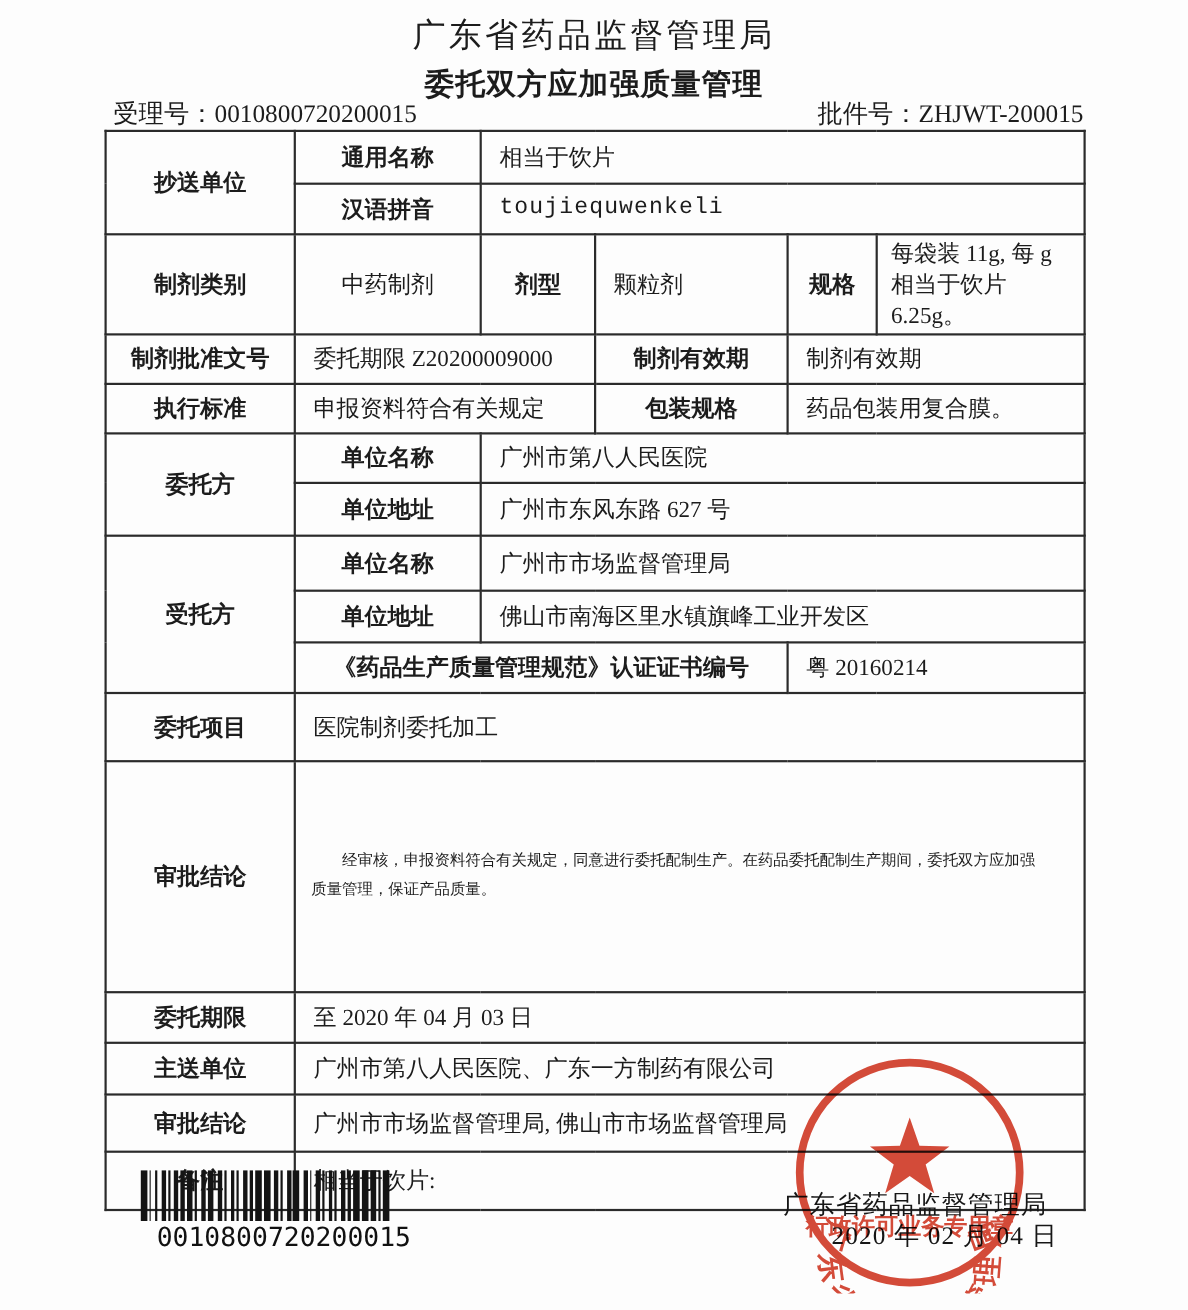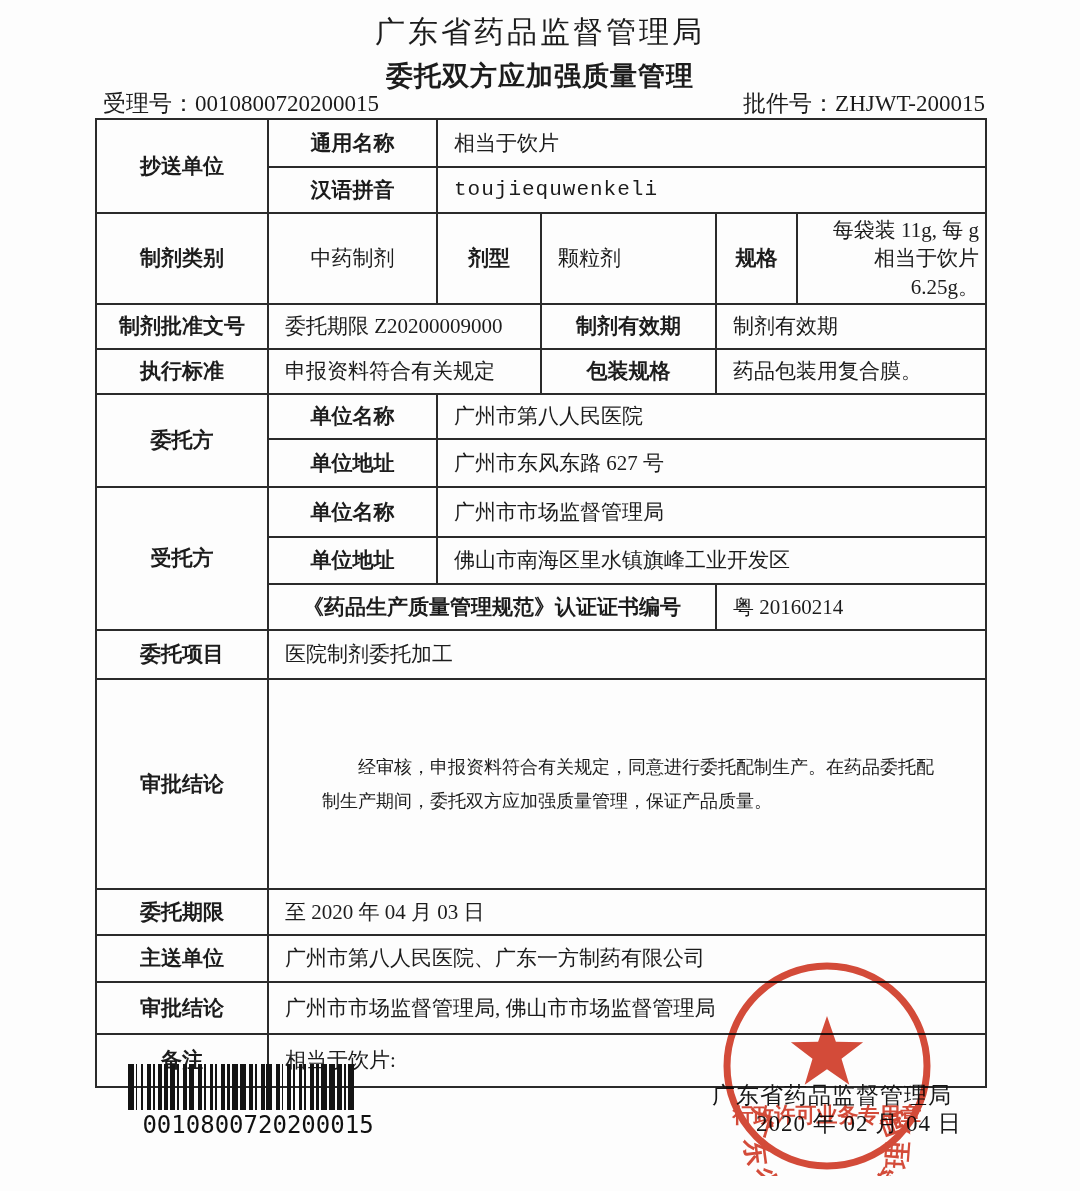--- a/index.html
+++ b/index.html
@@ -16,23 +16,23 @@
 
   
   table.approval{position:absolute;left:95px;top:118px;border-collapse:collapse;
     table-layout:fixed;width:890px;}
   table.approval td{border:2px solid #2b2b2b;font-size:21px;line-height:1.35;
     overflow:hidden;}
   td.lbl{font-weight:700;text-align:center;padding:2px 18px;}
   td.val{text-align:left;padding:2px 4px 2px 16px;}
   td.val-mono{font-family:"Liberation Mono","DejaVu Sans Mono",monospace;
     letter-spacing:1px;font-size:21px;}
-  td.spec-val{padding:2px 6px 2px 12px;text-align:right;}
+  td.spec-val{padding:2px 6px 2px 12px;}
   td.conclusion{padding:4px 44px 4px 14px;vertical-align:middle;}
-  td.conclusion .para{text-indent:2em;line-height:1.9;font-size:18px;margin-left:39px;}
+  td.conclusion .para{text-indent:2em;line-height:1.9;font-size:14px;}
 
   
   .barcode-wrap{position:absolute;left:128px;top:1064px;width:260px;}
   .barcode-bars{display:flex;align-items:stretch;height:46px;}
   .barcode-bars .bar{background:#141414;flex:none;height:100%;}
   .barcode-bars .gap{background:transparent;flex:none;height:100%;}
   .barcode-num{margin-top:1px;text-align:center;
     font-family:"DejaVu Sans Mono","Liberation Mono",monospace;font-size:24px;color:#111;}
 
   .issuer-line{position:absolute;left:712px;top:1080px;font-size:23px;letter-spacing:1px;color:#161616;}
@@ -106,21 +106,21 @@
     <td class="val" colspan="4">广州市市场监督管理局</td>
   </tr>
   <tr style="height:47px">
     <td class="lbl">单位地址</td>
     <td class="val" colspan="4">佛山市南海区里水镇旗峰工业开发区</td>
   </tr>
   <tr style="height:46px">
     <td class="lbl" colspan="3">《药品生产质量管理规范》认证证书编号</td>
     <td class="val" colspan="2">粤 20160214</td>
   </tr>
-  <tr style="height:49px">
+  <tr style="height:62px">
     <td class="lbl">委托项目</td>
     <td class="val" colspan="5">医院制剂委托加工</td>
   </tr>
   <tr style="height:210px">
     <td class="lbl">审批结论</td>
     <td class="conclusion" colspan="5">
       <div class="para">经审核，申报资料符合有关规定，同意进行委托配制生产。在药品委托配制生产期间，委托双方应加强质量管理，保证产品质量。</div>
     </td>
   </tr>
   <tr style="height:46px">

